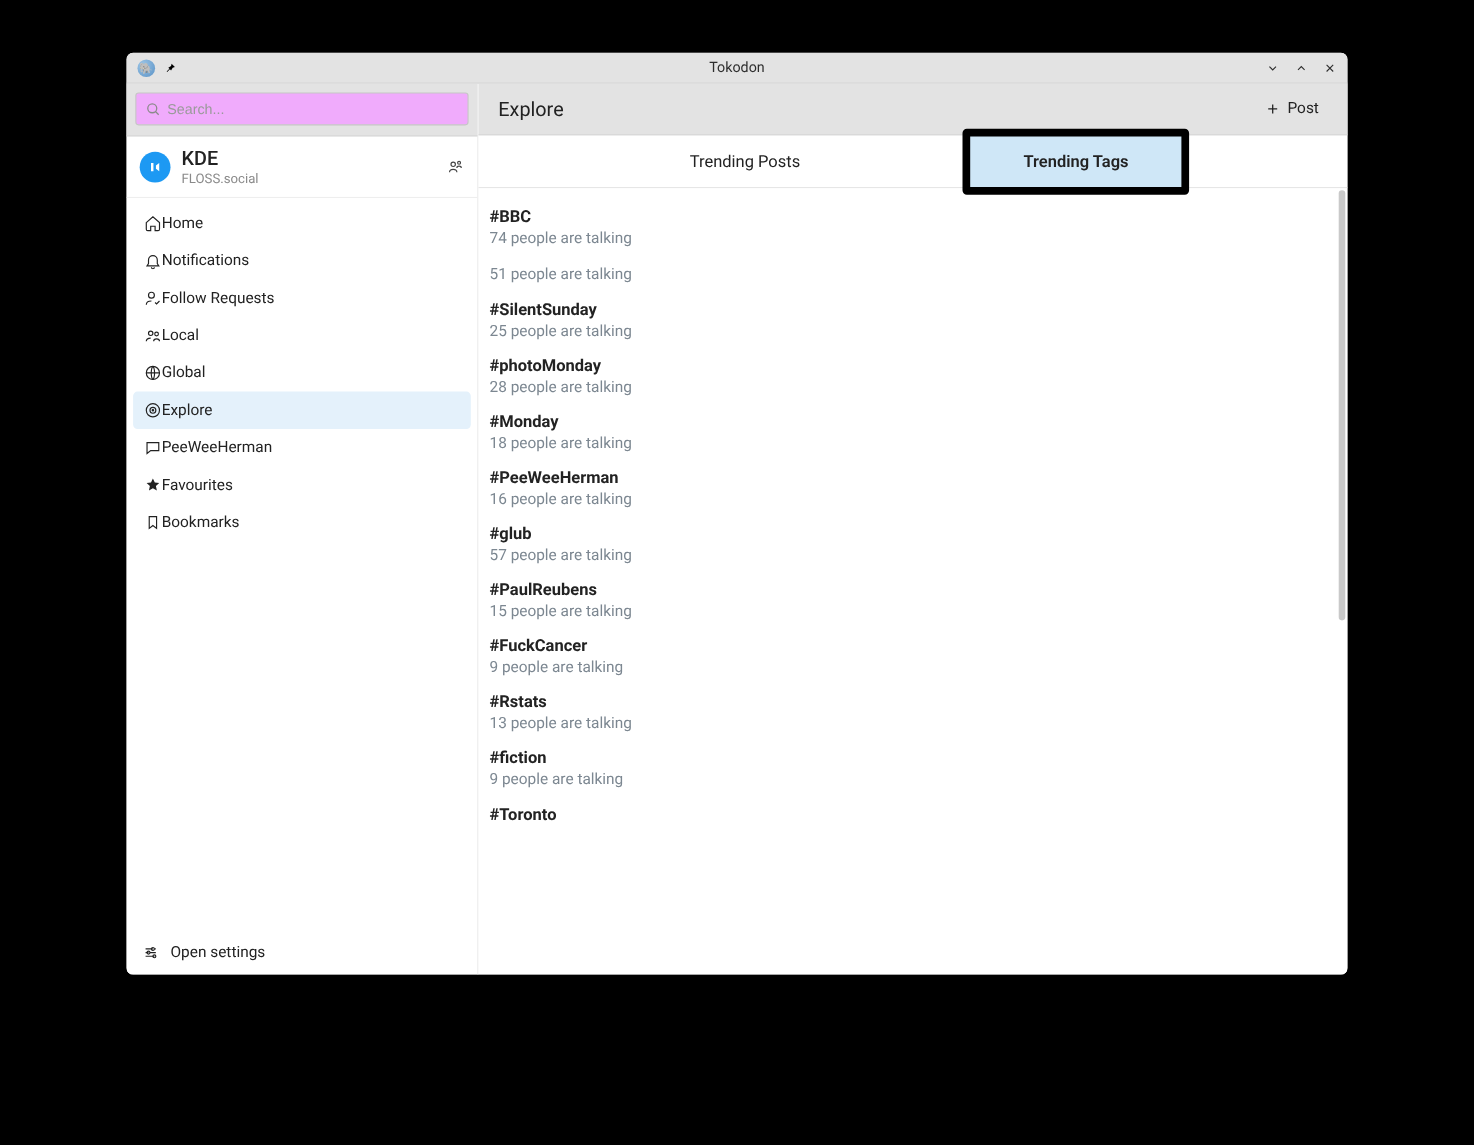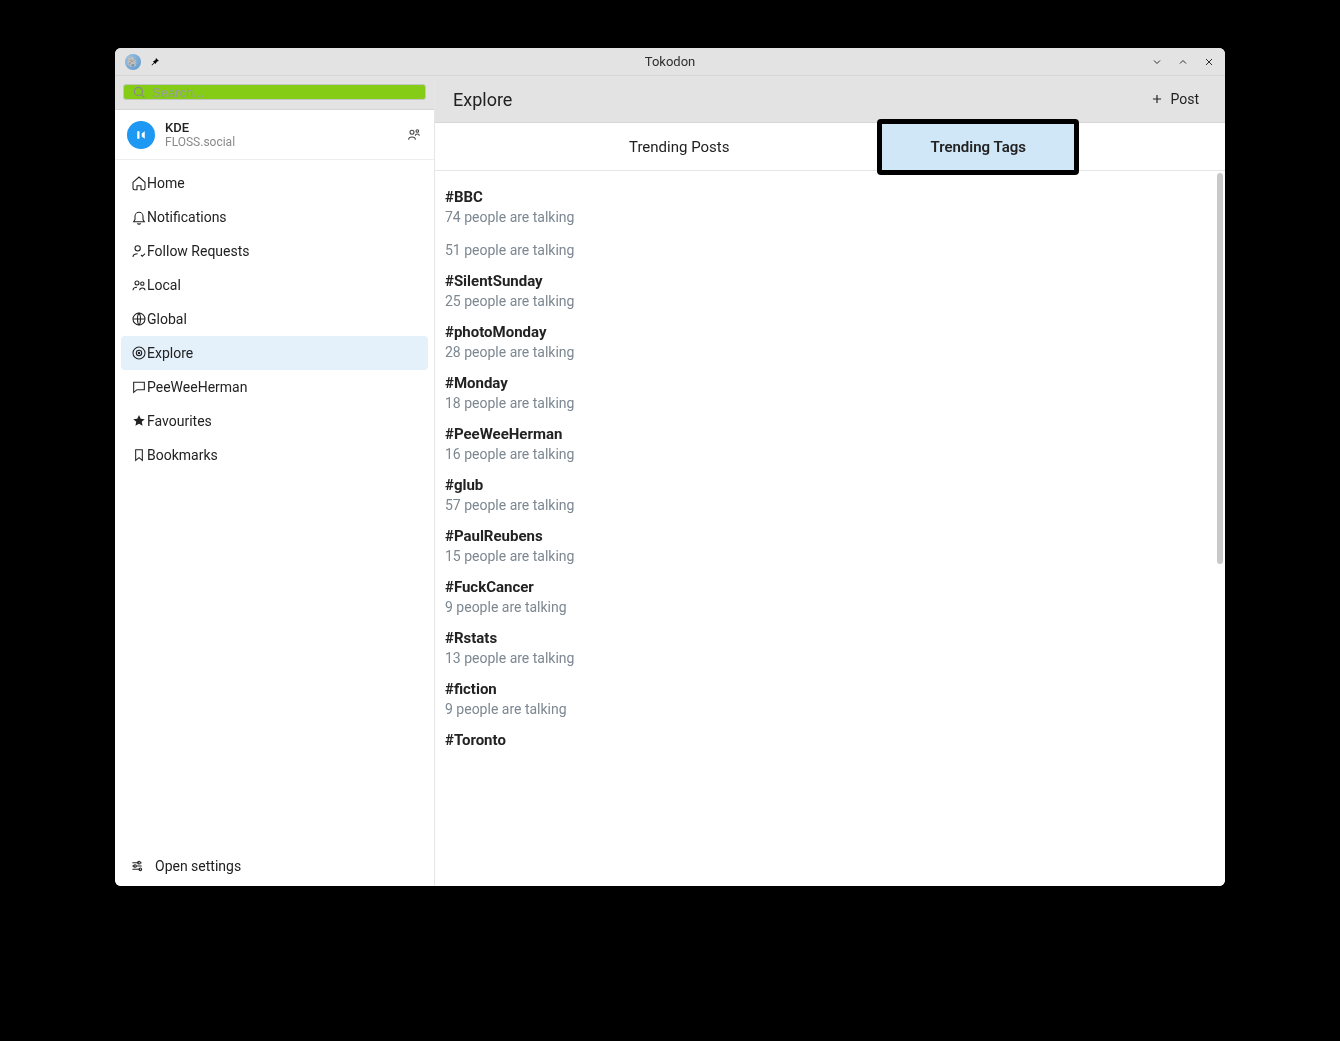--- a/index.html
+++ b/index.html
@@ -75,24 +75,24 @@
       background: #fff;
     }
     .sidebar-search-wrap {
       background: #e3e3e3;
       padding: 8px 8px 9px 8px;
       border-bottom: 1px solid #d6d6d6;
     }
     .search-field {
       display: flex;
       align-items: center;
-      background: #84cc16;
+      background: #f0abfc;
       border: 1px solid #c6c6c6;
       border-radius: 3px;
-      height: 16px;
+      height: 30px;
       padding: 0 8px;
       gap: 6px;
     }
     .search-field svg { width: 14px; height: 14px; color: #8a8a8a; }
     .search-field input {
       border: none;
       outline: none;
       font-size: 13px;
       color: #555;
       flex: 1;
@@ -107,21 +107,21 @@
       gap: 10px;
       border-bottom: 1px solid #eee;
     }
     .avatar {
       width: 28px; height: 28px; border-radius: 50%;
       background: #1d99f3;
       display: flex; align-items: center; justify-content: center;
       color: #fff; font-weight: bold; font-size: 14px;
     }
     .account-text { display: flex; flex-direction: column; }
-    .account-name { font-size: 13px; color: #222; font-weight: 500; }
+    .account-name { font-size: 18px; color: #222; font-weight: 500; }
     .account-server { font-size: 12px; color: #8a8a8a; }
     .account-switch { margin-left: auto; color: #444; }
     .account-switch svg { width: 16px; height: 16px; display:block; }
 
     .nav {
       padding: 6px 6px;
       display: flex;
       flex-direction: column;
       gap: 0;
     }
@@ -188,21 +188,21 @@
     }
     .tab {
       font-size: 15px;
       color: #222;
       cursor: pointer;
       padding: 14px 48px;
       border-radius: 4px;
     }
     .tab.active {
       background: #cfe7f7;
-      border: 5px solid #000000;
+      border: 7px solid #000000;
       font-weight: 600;
     }
 
     .tag-scroll {
       flex: 1;
       overflow-y: auto;
       position: relative;
     }
     .tag-list {
       padding: 10px 0 10px 0;

